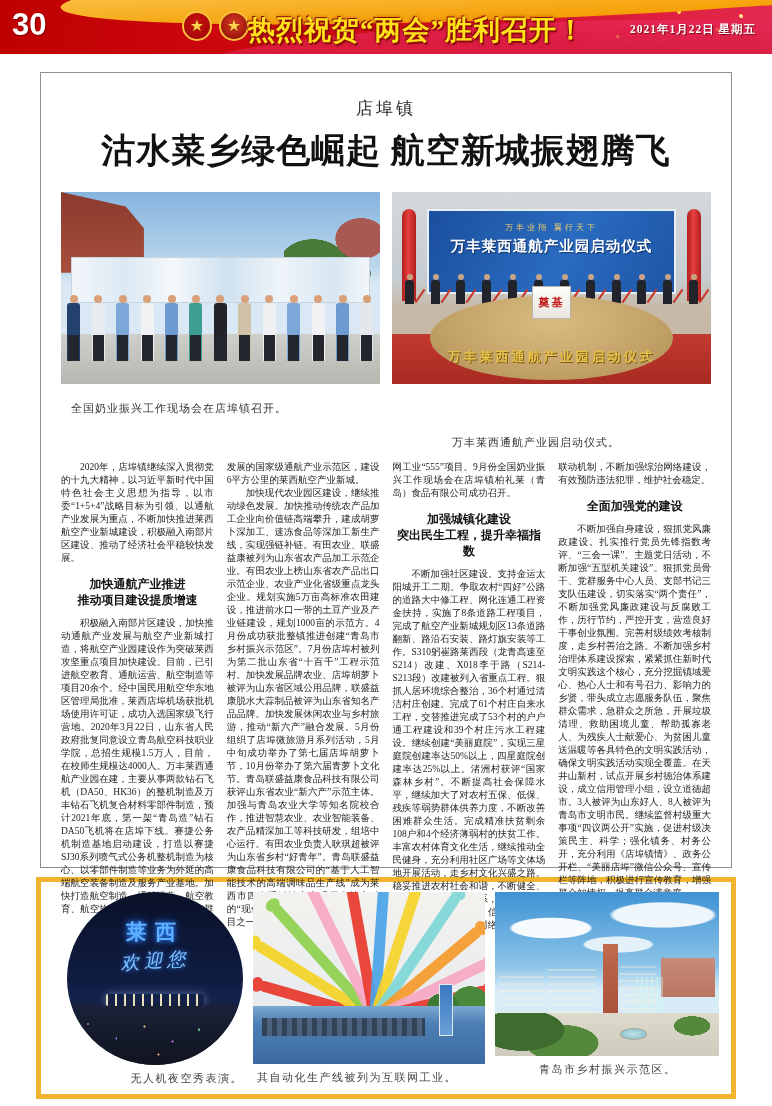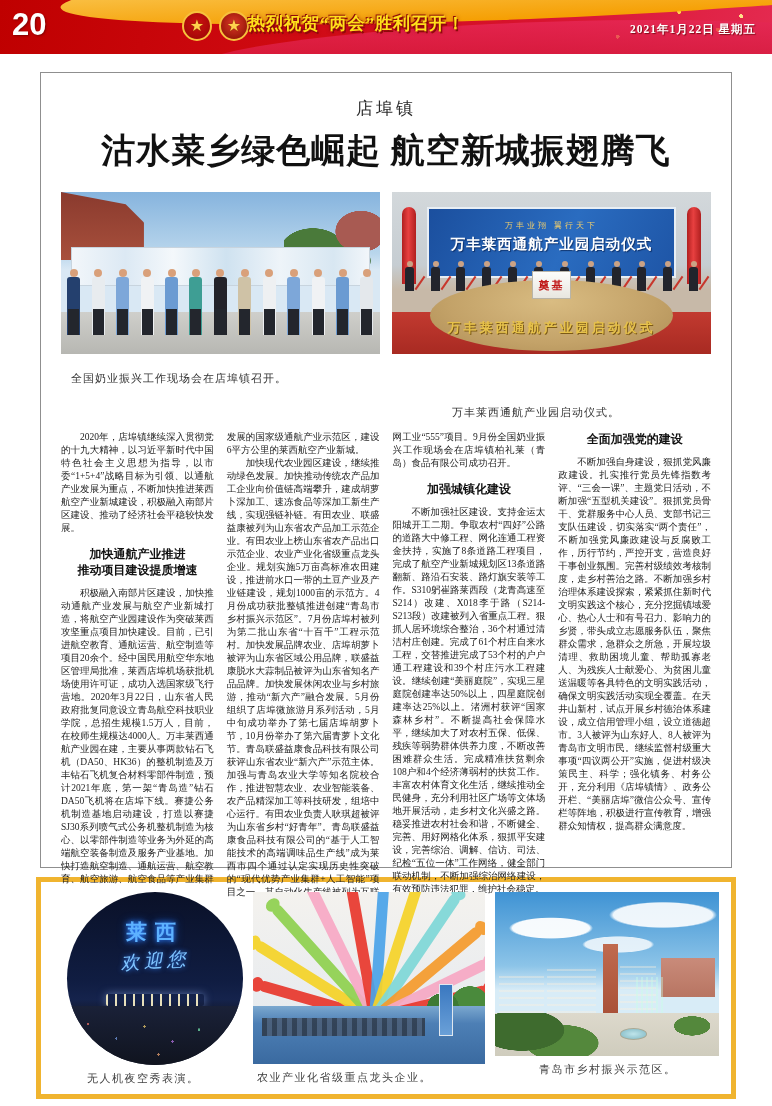--- a/index.html
+++ b/index.html
@@ -58,21 +58,21 @@
     display: flex; align-items: center; justify-content: center;
     color: #ffd24d; font-size: 16px; line-height: 1;
     border: 2px solid #f7c13d;
     background: radial-gradient(circle at 50% 40%, #d01212 0%, #9e0606 85%);
     text-shadow: 0 0 2px #7a3c00;
   }
   .emblem.cppcc { background: radial-gradient(circle at 50% 42%, #e03a2a 0%, #8e1204 85%); }
   .banner-title {
     position: absolute; z-index: 3;
     left: 248px; top: 12px;
-    font-size: 17px; font-weight: bold;
+    font-size: 27px; font-weight: bold;
     letter-spacing: 1px;
     color: #ffe11a;
     text-shadow: 1.5px 1.5px 0 #8e0a0a, -1px -1px 0 #8e0a0a, 0 0 4px rgba(120,0,0,.7);
     white-space: nowrap;
   }
   .banner-date {
     position: absolute; z-index: 3;
     right: 16px; top: 22px;
     color: #fff; font-size: 11.5px; font-weight: bold;
     text-shadow: 1px 1px 1px rgba(90,0,0,.7);
@@ -100,21 +100,21 @@
     font-size: 34px;
     font-weight: bold;
     letter-spacing: 1px;
     color: #111;
     margin: 8px 0 18px;
     white-space: nowrap;
   }
 
   .photo-row { display: flex; gap: 12px; }
   .fig { width: 50%; }
-  .photo { position: relative; height: 162px; overflow: hidden; background: #ccc; }
+  .photo { position: relative; height: 192px; overflow: hidden; background: #ccc; }
   .cap {
     font-size: 11px; color: #333;
     letter-spacing: 1px;
     padding: 17px 0 2px 10px;
     font-family: "Liberation Serif", serif;
   }
   .cap.indent { padding-left: 60px; margin-top: 34px; }
 
   
   .pa { background: linear-gradient(#86b4de 0%, #b9d6ec 38%, #d9e8f4 48%); }
@@ -292,21 +292,21 @@
       radial-gradient(ellipse 60px 30px at 30% 70%, #54883c 60%, transparent 61%),
       radial-gradient(ellipse 30px 16px at 88% 30%, #54883c 60%, transparent 61%),
       linear-gradient(#ddd9cc, #cfccbd); }
   .pe-fountain { position: absolute; left: 56%; bottom: 10%; width: 12%; height: 7%;
     border-radius: 50%; background: radial-gradient(#bfe4ea, #7fb8c4); border: 1px solid #a8a894; }
 </style>
 </head>
 <body>
 
 <header class="banner">
-  <div class="page-num">20</div>
+  <div class="page-num">30</div>
   <div class="emblems">
     <span class="emblem national">★</span>
     <span class="emblem cppcc">★</span>
   </div>
   <div class="banner-title">热烈祝贺“两会”胜利召开！</div>
   <div class="banner-date">2021年1月22日 星期五</div>
 </header>
 
 <main class="sheet">
   <section class="article-box">
@@ -377,60 +377,61 @@
       <div class="subhead">
         <div>加快通航产业推进</div>
         <div>推动项目建设提质增速</div>
       </div>
       <p class="para">积极融入南部片区建设，加快推动通航产业发展与航空产业新城打造，将航空产业园建设作为突破莱西攻坚重点项目加快建设。目前，已引进航空教育、通航运营、航空制造等项目20余个。经中国民用航空华东地区管理局批准，莱西店埠机场获批机场使用许可证，成功入选国家级飞行营地。2020年3月22日，山东省人民政府批复同意设立青岛航空科技职业学院，总招生规模1.5万人，目前，在校师生规模达4000人。万丰莱西通航产业园在建，主要从事两款钻石飞机（DA50、HK36）的整机制造及万丰钻石飞机复合材料零部件制造，预计2021年底，第一架“青岛造”钻石DA50飞机将在店埠下线。赛捷公务机制造基地启动建设，打造以赛捷SJ30系列喷气式公务机整机制造为核心、以零部件制造等业务为外延的高端航空装备制造及服务产业基地。加快打造航空制造、通航运营、航空教育、航空旅游、航空食品等产业集群发展的国家级通航产业示范区，建设6平方公里的莱西航空产业新城。</p>
 
       <p class="para">加快现代农业园区建设，继续推动绿色发展。加快推动传统农产品加工企业向价值链高端攀升，建成胡萝卜深加工、速冻食品等深加工新生产线，实现强链补链。有田农业、联盛益康被列为山东省农产品加工示范企业。有田农业上榜山东省农产品出口示范企业、农业产业化省级重点龙头企业。规划实施5万亩高标准农田建设，推进前水口一带的土豆产业及产业链建设，规划1000亩的示范方。4月份成功获批整镇推进创建“青岛市乡村振兴示范区”。7月份店埠村被列为第二批山东省“十百千”工程示范村。加快发展品牌农业、店埠胡萝卜被评为山东省区域公用品牌，联盛益康脱水大蒜制品被评为山东省知名产品品牌。加快发展休闲农业与乡村旅游，推动“新六产”融合发展。5月份组织了店埠微旅游月系列活动，5月中旬成功举办了第七届店埠胡萝卜节，10月份举办了第六届青萝卜文化节。青岛联盛益康食品科技有限公司获评山东省农业“新六产”示范主体。加强与青岛农业大学等知名院校合作，推进智慧农业、农业智能装备、农产品精深加工等科技研发，组培中心运行。有田农业负责人耿琪超被评为山东省乡村“好青年”。青岛联盛益康食品科技有限公司的“基于人工智能技术的高端调味品生产线”成为莱西市四个通过认定实现历史性突破的“现代优势产业集群+人工智能”项目之一，其自动化生产线被列为互联网工业“555”项目。9月份全国奶业振兴工作现场会在店埠镇柏礼莱（青岛）食品有限公司成功召开。</p>
 
       <div class="subhead">
         <div>加强城镇化建设</div>
+        <div>突出民生工程，提升幸福指数</div>
       </div>
       <p class="para">不断加强社区建设。支持金运太阳城开工二期。争取农村“四好”公路的道路大中修工程、网化连通工程资金扶持，实施了8条道路工程项目，完成了航空产业新城规划区13条道路翻新、路沿石安装、路灯旗安装等工作。S310躬崔路莱西段（龙青高速至S214）改建、X018李于路（S214-S213段）改建被列入省重点工程。狠抓人居环境综合整治，36个村通过清洁村庄创建。完成了61个村庄自来水工程，交替推进完成了53个村的户户通工程建设和39个村庄污水工程建设。继续创建“美丽庭院”，实现三星庭院创建率达50%以上，四星庭院创建率达25%以上。渚洲村获评“国家森林乡村”。不断提高社会保障水平，继续加大了对农村五保、低保、残疾等弱势群体供养力度，不断改善困难群众生活。完成精准扶贫剩余108户和4个经济薄弱村的扶贫工作。丰富农村体育文化生活，继续推动全民健身，充分利用社区广场等文体场地开展活动，走乡村文化兴盛之路。稳妥推进农村社会和谐，不断健全、完善、用好网格化体系，狠抓平安建设，完善综治、调解、信访、司法、纪检“五位一体”工作网络，健全部门联动机制，不断加强综治网络建设，有效预防违法犯罪，维护社会稳定。</p>
 
       <div class="subhead">
         <div>全面加强党的建设</div>
       </div>
       <p class="para">不断加强自身建设，狠抓党风廉政建设。扎实推行党员先锋指数考评、“三会一课”、主题党日活动，不断加强“五型机关建设”。狠抓党员骨干、党群服务中心人员、支部书记三支队伍建设，切实落实“两个责任”，不断加强党风廉政建设与反腐败工作，历行节约，严控开支，营造良好干事创业氛围。完善村级绩效考核制度，走乡村善治之路。不断加强乡村治理体系建设探索，紧紧抓住新时代文明实践这个核心，充分挖掘镇域爱心、热心人士和有号召力、影响力的乡贤，带头成立志愿服务队伍，聚焦群众需求，急群众之所急，开展垃圾清理、救助困境儿童、帮助孤寡老人、为残疾人士献爱心、为贫困儿童送温暖等各具特色的文明实践活动，确保文明实践活动实现全覆盖。在天井山新村，试点开展乡村德治体系建设，成立信用管理小组，设立道德超市。3人被评为山东好人、8人被评为青岛市文明市民。继续监督村级重大事项“四议两公开”实施，促进村级决策民主、科学；强化镇务、村务公开，充分利用《店埠镇情》、政务公开栏、“美丽店埠”微信公众号、宣传栏等阵地，积极进行宣传教育，增强群众知情权，提高群众满意度。</p>
     </div>
   </section>
 </main>
 
 <section class="bottom-box">
   <figure class="bfig">
     <div class="photo pc">
       <div class="pc-t1">莱西</div>
       <div class="pc-t2">欢迎您</div>
       <div class="pc-stage"></div>
       <div class="pc-crowd"></div>
     </div>
-    <figcaption class="bcap" style="padding-left:34px;">无人机夜空秀表演。</figcaption>
+    <figcaption class="bcap" style="padding-left:34px;text-align:right;">无人机夜空秀表演。</figcaption>
   </figure>
 
   <figure class="bfig">
     <div class="photo pd">
       <i class="ribbon"></i>
       <i class="ribbon"></i>
       <i class="ribbon"></i>
       <i class="ribbon"></i>
       <i class="ribbon"></i>
       <i class="ribbon"></i>
       <i class="ribbon"></i>
       <i class="ribbon"></i>
       <i class="ribbon"></i>
       <i class="ribbon"></i>
       <i class="ribbon"></i>
       <div class="pd-trees"></div>
       <div class="pd-stage"></div>
       <div class="pd-banner"></div>
     </div>
-    <figcaption class="bcap">农业产业化省级重点龙头企业。</figcaption>
+    <figcaption class="bcap">其自动化生产线被列为互联网工业。</figcaption>
   </figure>
 
   <figure class="bfig">
     <div class="photo pe">
       <div class="bldg b1"></div>
       <div class="bldg b2"></div>
       <div class="bldg tower"></div>
       <div class="bldg b3"></div>
       <div class="bldg b4"></div>
       <div class="pe-glass"></div>

